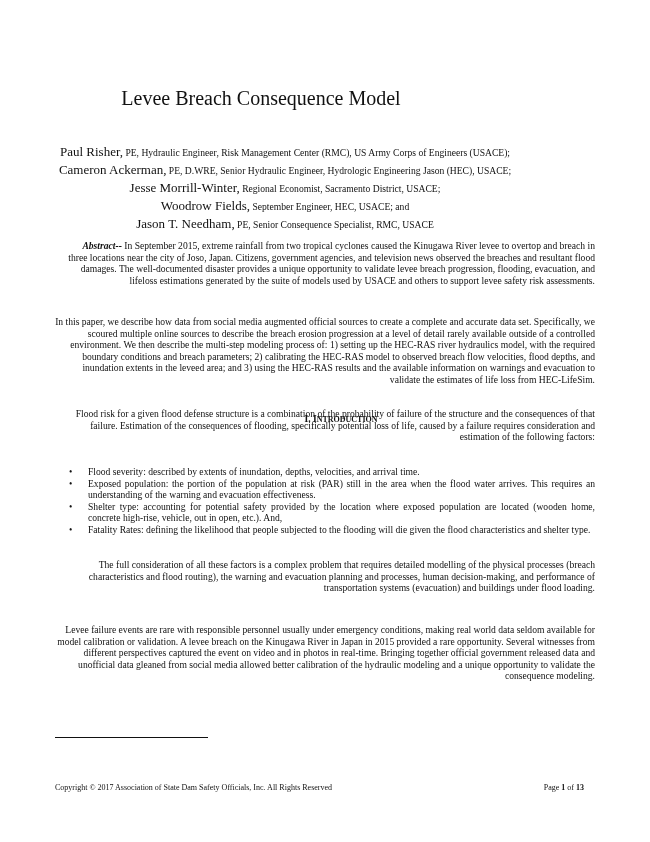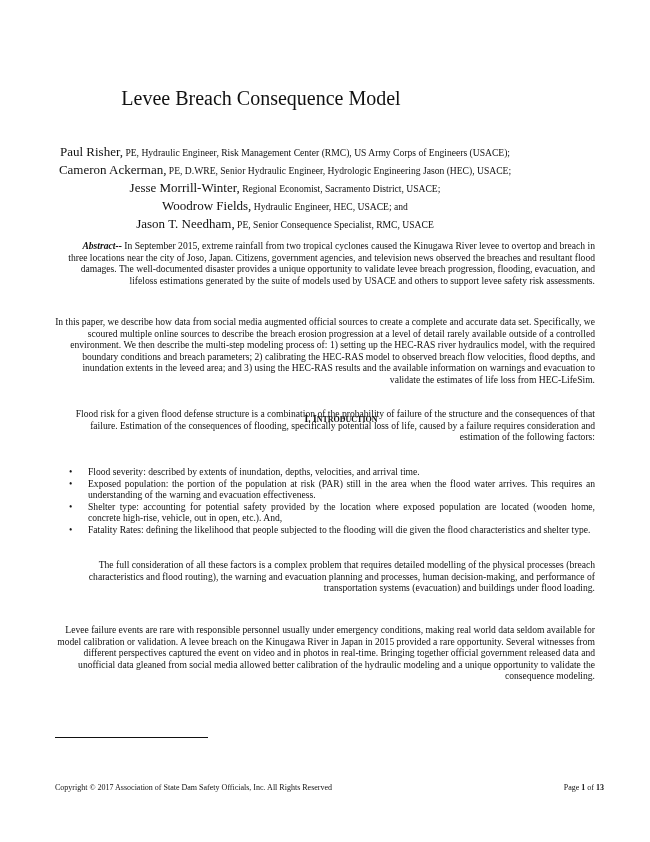--- a/index.html
+++ b/index.html
@@ -20,35 +20,35 @@
   .sec .sc { font-size: 8px; }
   .p3 { top: 408px; }
   ul.bul { position: absolute; top: 466px; left: 55px; width: 540px; margin: 0; padding: 0;
            list-style: none; font-size: 9.6px; line-height: 11.6px; }
   ul.bul li { position: relative; padding-left: 33px; text-align: justify; }
   ul.bul li .dot { position: absolute; left: 14px; top: 0; }
   .p4 { top: 559px; }
   .p5 { top: 605px; margin-top: 19px; }
   .rule { position: absolute; top: 737px; left: 55px; width: 153px; height: 1px; background: #111; }
   .footer-left { position: absolute; top: 783px; left: 55px; font-size: 8px; }
-  .footer-right { position: absolute; top: 783px; right: 46px; font-size: 8px; }
+  .footer-right { position: absolute; top: 783px; right: 66px; font-size: 8px; }
   .footer-right b { font-weight: bold; }
 </style>
 </head>
 <body>
 
 <div class="title">
   <div>Levee Breach Consequence Model</div>
 </div>
 
 <div class="authors">
   <div><span>Paul Risher,</span><span class="aff"> PE, Hydraulic Engineer, Risk Management Center (RMC), US Army Corps of Engineers (USACE);</span></div>
   <div><span>Cameron Ackerman,</span><span class="aff"> PE, D.WRE, Senior Hydraulic Engineer, Hydrologic Engineering Jason (HEC), USACE;</span></div>
   <div><span>Jesse Morrill-Winter,</span><span class="aff"> Regional Economist, Sacramento District, USACE;</span></div>
-  <div><span>Woodrow Fields,</span><span class="aff"> Hydraulic Engineer, HEC, USACE; and</span></div>
+  <div><span>Woodrow Fields,</span><span class="aff"> September Engineer, HEC, USACE; and</span></div>
   <div><span>Jason T. Needham,</span><span class="aff"> PE, Senior Consequence Specialist, RMC, USACE</span></div>
 </div>
 
 <div class="body abstract"><b>Abstract--</b><span> In September 2015, extreme rainfall from two tropical cyclones caused the Kinugawa River levee to overtop and breach in three locations near the city of Joso, Japan. Citizens, government agencies, and television news observed the breaches and resultant flood damages. The well-documented disaster provides a unique opportunity to validate levee breach progression, flooding, evacuation, and lifeloss estimations generated by the suite of models used by USACE and others to support levee safety risk assessments.</span></div>
 
 <div class="body p2">In this paper, we describe how data from social media augmented official sources to create a complete and accurate data set. Specifically, we scoured multiple online sources to describe the breach erosion progression at a level of detail rarely available outside of a controlled environment. We then describe the multi-step modeling process of: 1) setting up the HEC-RAS river hydraulics model, with the required boundary conditions and breach parameters; 2) calibrating the HEC-RAS model to observed breach flow velocities, flood depths, and inundation extents in the leveed area; and 3) using the HEC-RAS results and the available information on warnings and evacuation to validate the estimates of life loss from HEC-LifeSim.</div>
 
 <div class="sec"><span>I. I</span><span class="sc">NTRODUCTION</span></div>
 
 <div class="body p3">Flood risk for a given flood defense structure is a combination of the probability of failure of the structure and the consequences of that failure. Estimation of the consequences of flooding, specifically potential loss of life, caused by a failure requires consideration and estimation of the following factors:</div>

